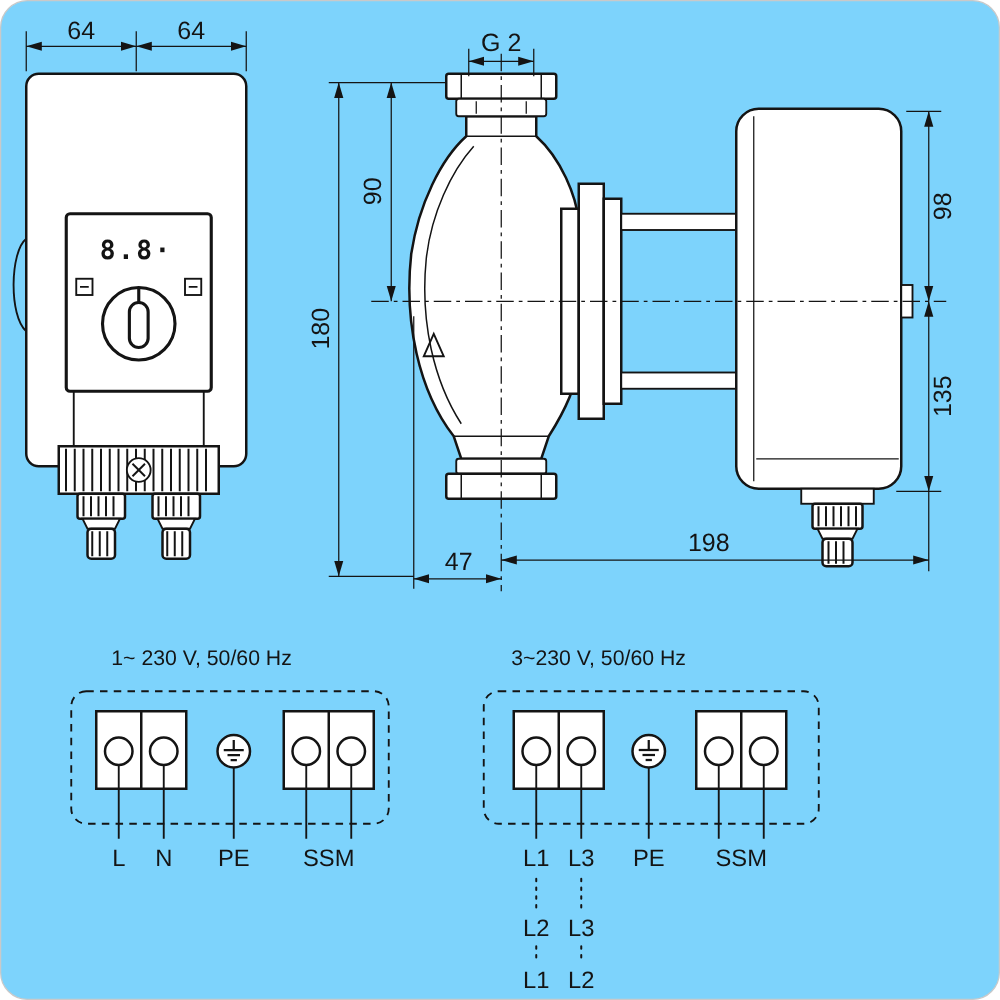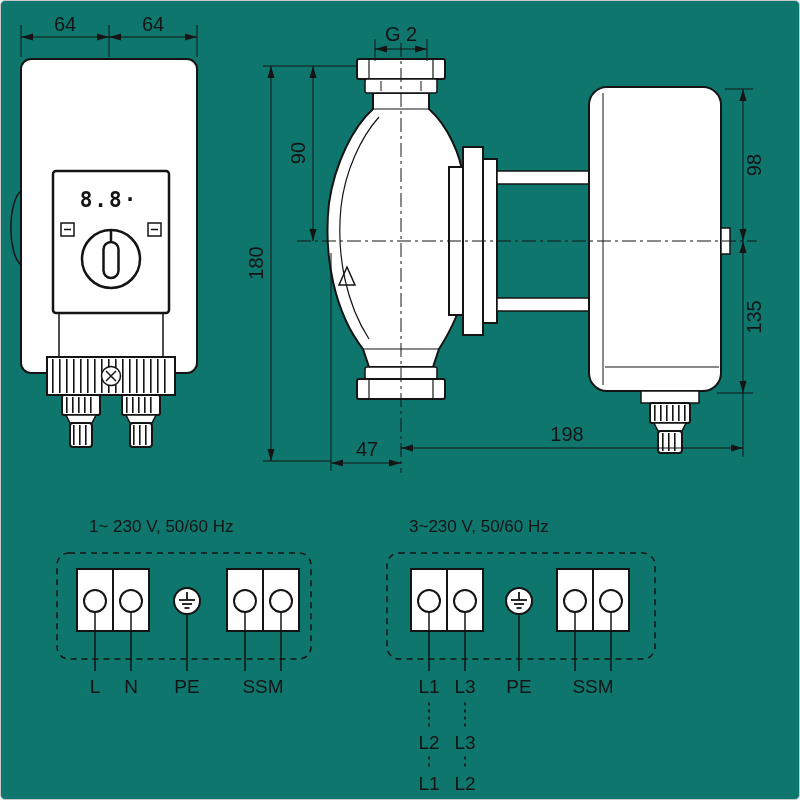--- a/index.html
+++ b/index.html
@@ -1,18 +1,18 @@
 <!DOCTYPE html>
 <html><head>
 <meta charset="utf-8">
 <style>
   html,body{margin:0;padding:0;background:#fff;}
   .page{
     width:800px;height:800px;position:relative;box-sizing:border-box;
-    background:#0f766e;border:1px solid #c9c9c9;border-radius:5px;overflow:hidden;
+    background:#7dd3fc;border:1px solid #c9c9c9;border-radius:22px;overflow:hidden;
     font-family:"Liberation Sans", sans-serif;
   }
   svg text{
     font-family:"Liberation Sans", sans-serif;
     fill:#141414;
   }
   .dim-label{font-size:20px;}
   .title-label{font-size:17px;}
   .term-label{font-size:19px;}
   .display-text{

